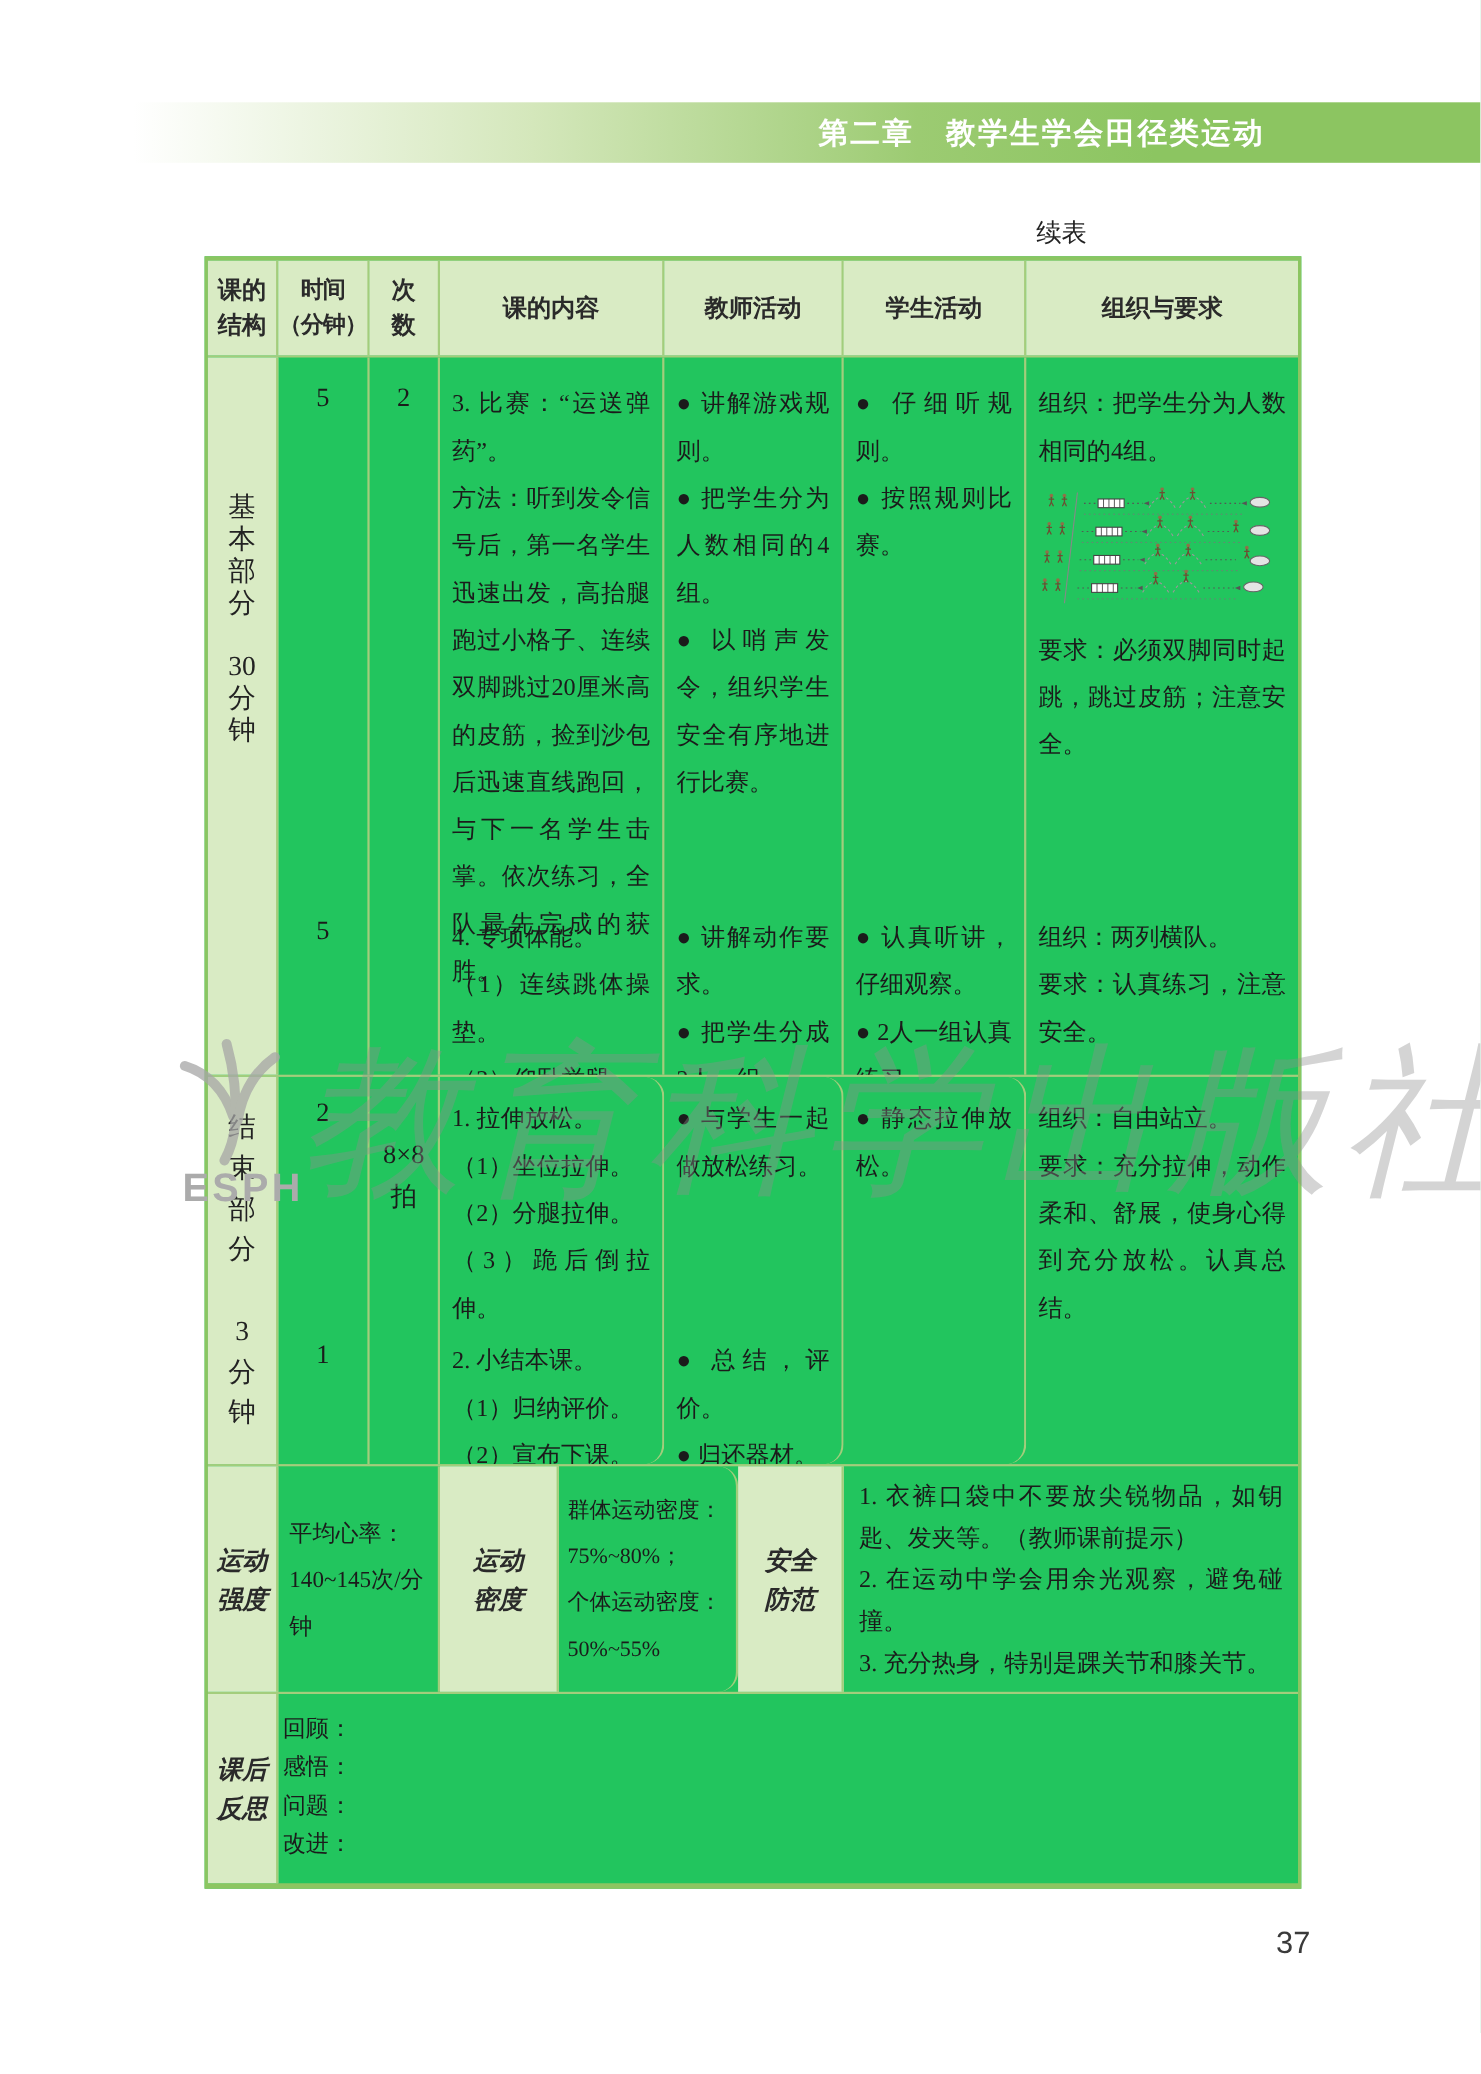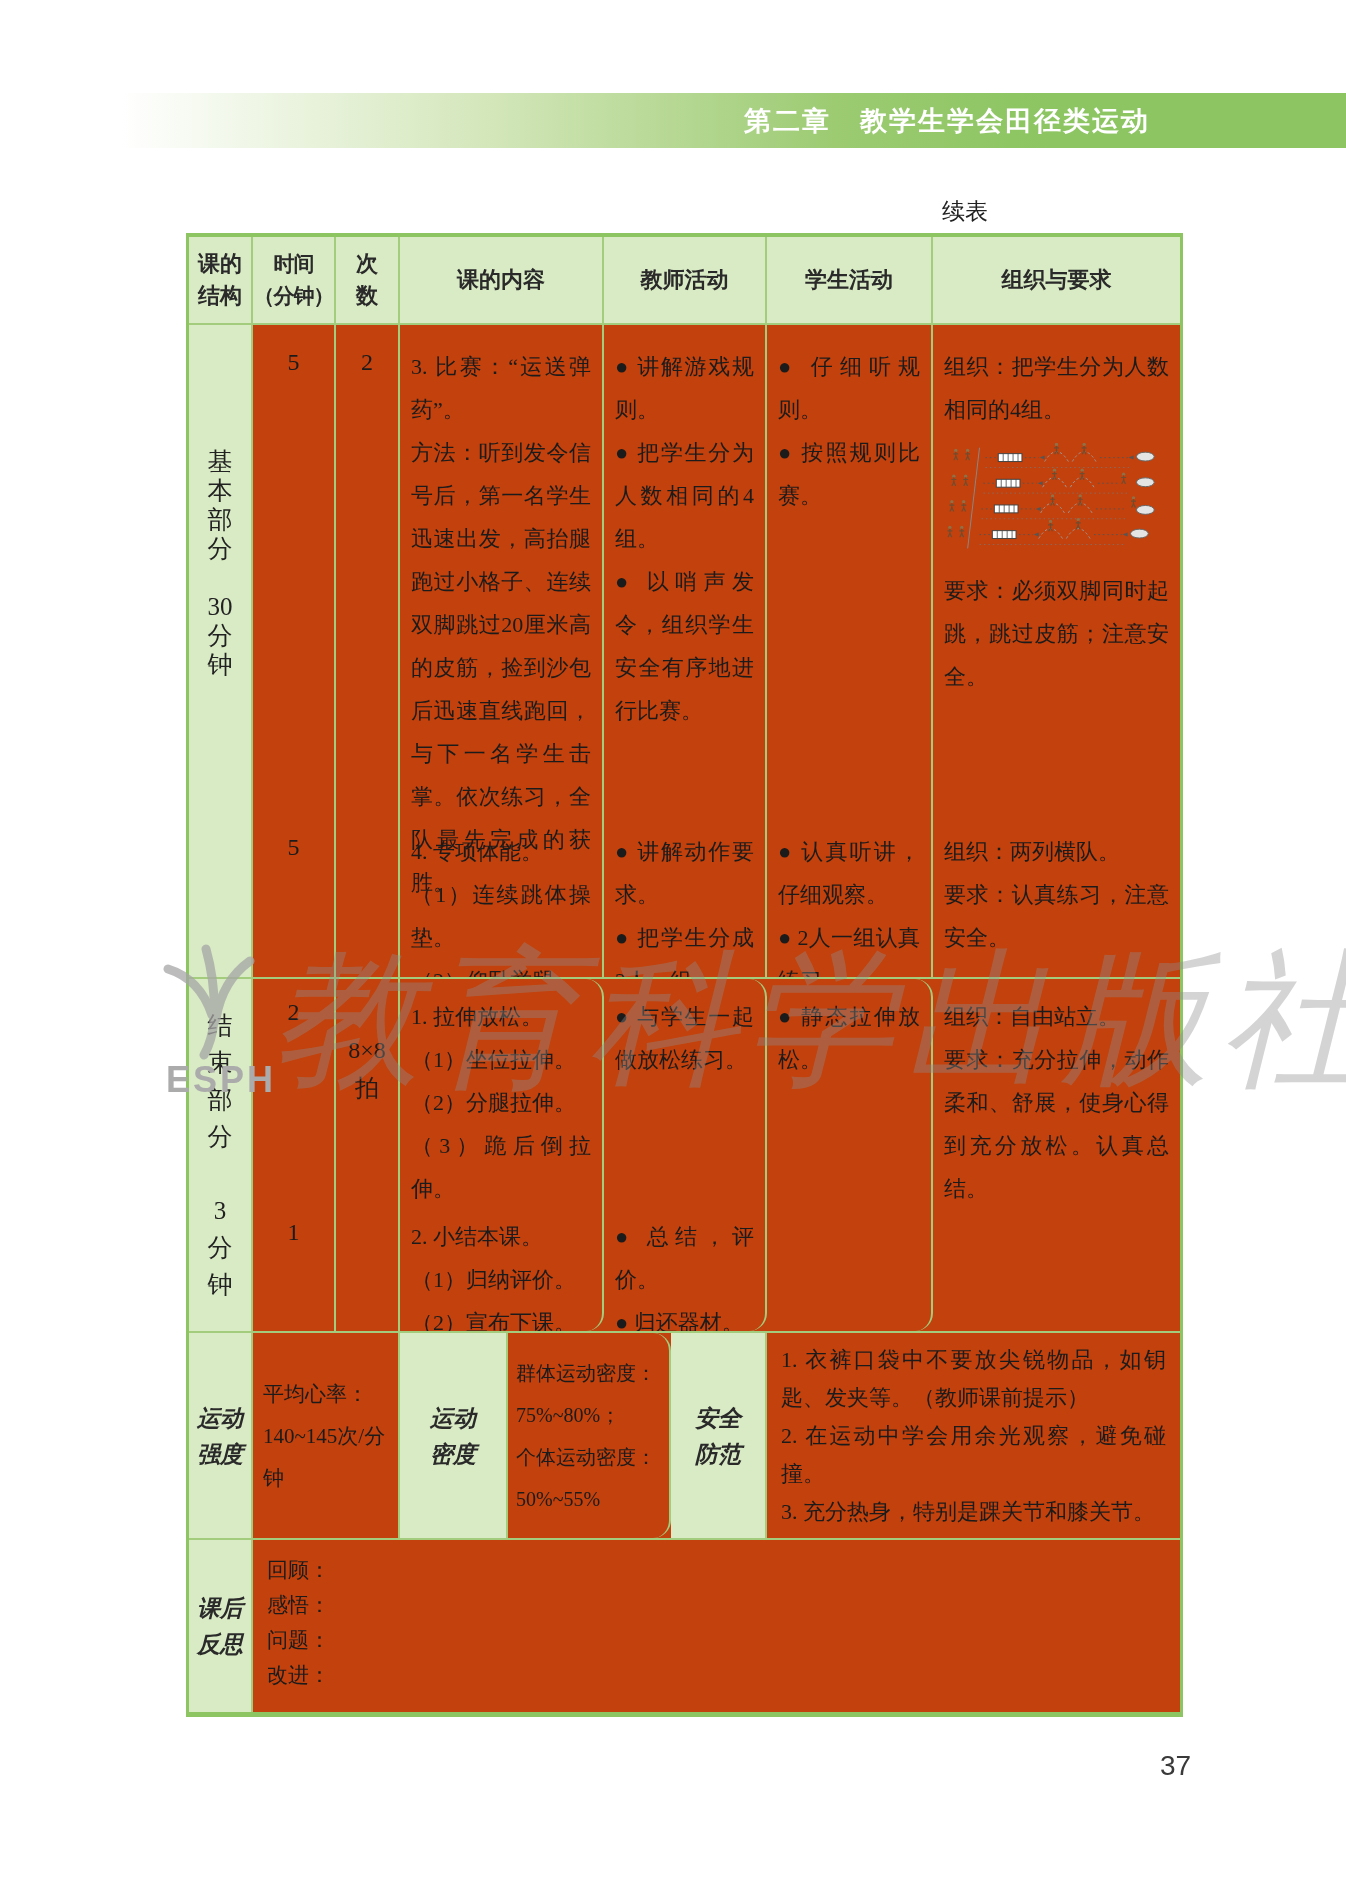--- a/index.html
+++ b/index.html
@@ -9,21 +9,21 @@
   
   .chapter-bar{position:absolute;left:0;top:93px;width:1346px;height:55px;
     background:linear-gradient(90deg,#ffffff 0%,#ffffff 9%,#d4e7bb 36%,#9ccb72 62%,#8cc561 78%,#8cc561 100%);
     display:flex;align-items:center;justify-content:flex-end;padding-right:196px;box-sizing:border-box;}
   .chapter-title{font-family:"Liberation Sans",sans-serif;font-weight:bold;font-size:27px;color:#ffffff;letter-spacing:2px;}
 
   .note{position:absolute;left:942px;top:196px;font-size:23px;color:#222;}
 
   
   .lesson-table{position:absolute;left:186px;top:233px;width:997px;box-sizing:border-box;
-    border:3px solid #8cc561;border-top-width:4px;border-bottom-width:5px;background:#c2410c;}
+    border:3px solid #8cc561;border-top-width:4px;border-bottom-width:5px;background:#22c55e;}
   .row{display:grid;grid-template-columns:64px 83px 64px 204px 163px 166px 1fr;border-bottom:2px solid #a3cd7c;}
   .row:last-child{border-bottom:none;}
   .c{border-right:2px solid #a3cd7c;box-sizing:border-box;min-width:0;overflow:hidden;}
   .c:last-child{border-right:none;}
 
   .r-head{height:86px;}
   .r-head .c{background:#d9ebc4;display:flex;align-items:center;justify-content:center;text-align:center;
     font-family:"Liberation Sans",sans-serif;font-weight:bold;font-size:22px;line-height:32px;color:#2a2a2a;white-space:pre-line;}
   .r-head .c:nth-child(2){font-size:21px;letter-spacing:-1px;}
 
@@ -51,21 +51,21 @@
   .r-intensity{grid-template-columns:64px 147px 108px 163px 96px 1fr;height:205px;}
   .center2{background:#d9ebc4;display:flex;align-items:center;justify-content:center;text-align:center;
     font-family:"Liberation Sans",sans-serif;font-weight:bold;font-size:23px;line-height:36px;color:#2a2a2a;white-space:pre-line;font-style:italic;}
   .vcen{display:flex;align-items:center;}
   .heart{padding:0 10px;font-size:21px;line-height:42px;}
   .density{padding:0 8px;font-size:20px;line-height:42px;border-radius:18px;}
   .safety{padding:0 14px;font-size:22px;line-height:38px;}
 
   
   .r-reflect{grid-template-columns:64px 1fr;height:172px;}
-  .reflect-content{padding:14px 14px;font-size:21px;line-height:35px;font-family:Liberation Mono, monospace;}
+  .reflect-content{padding:14px 4px;font-size:21px;line-height:35px;}
 
   
   .watermark{position:absolute;left:150px;top:933px;width:1180px;height:190px;pointer-events:none;}
   .wm-text{position:absolute;left:122px;top:-12px;font-size:148px;letter-spacing:10px;white-space:nowrap;
     color:#8f8f8f;opacity:0.38;font-style:italic;font-family:"Liberation Serif",serif;}
   .wm-esph{position:absolute;left:16px;top:126px;font-family:"Liberation Sans",sans-serif;font-weight:bold;
     font-size:36px;color:#ababab;letter-spacing:3px;}
   .wm-logo{position:absolute;left:4px;top:8px;}
 
   .pageno{position:absolute;left:1160px;top:1750px;font-family:"Liberation Sans",sans-serif;font-size:28px;color:#3a3a3a;}

